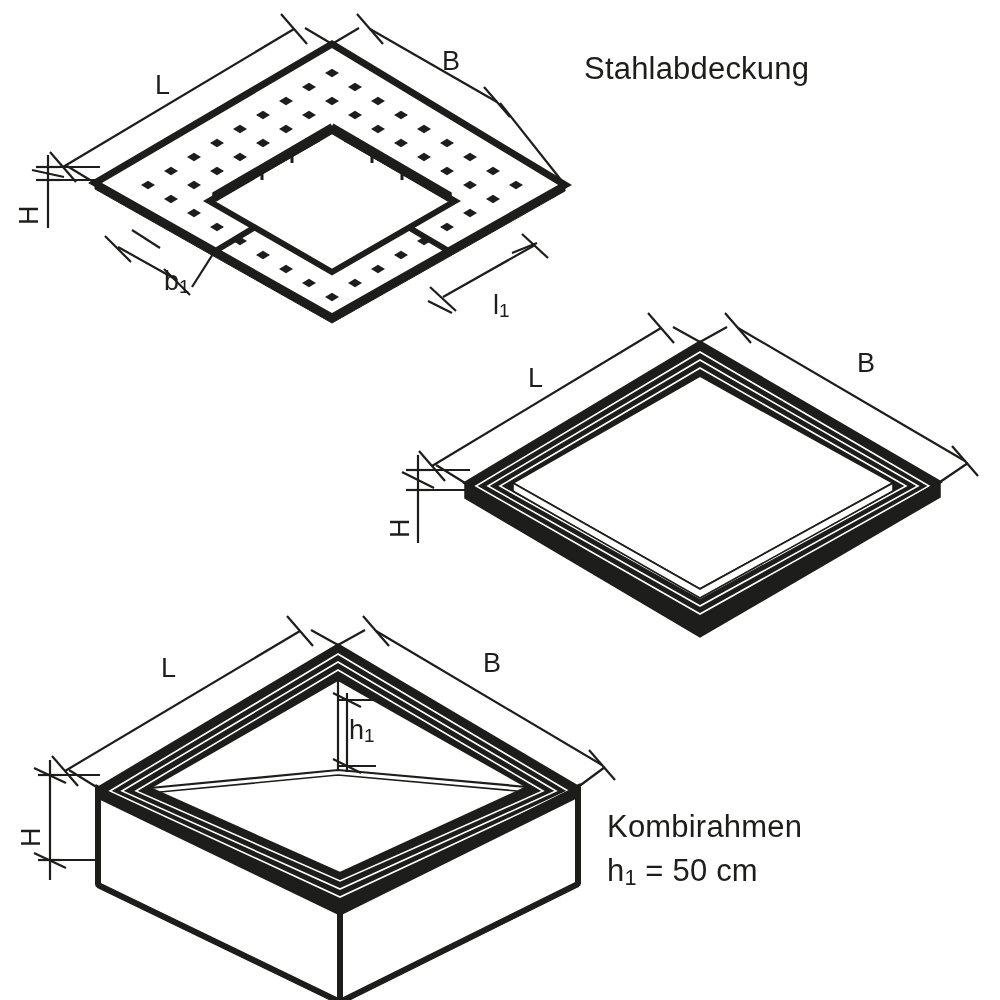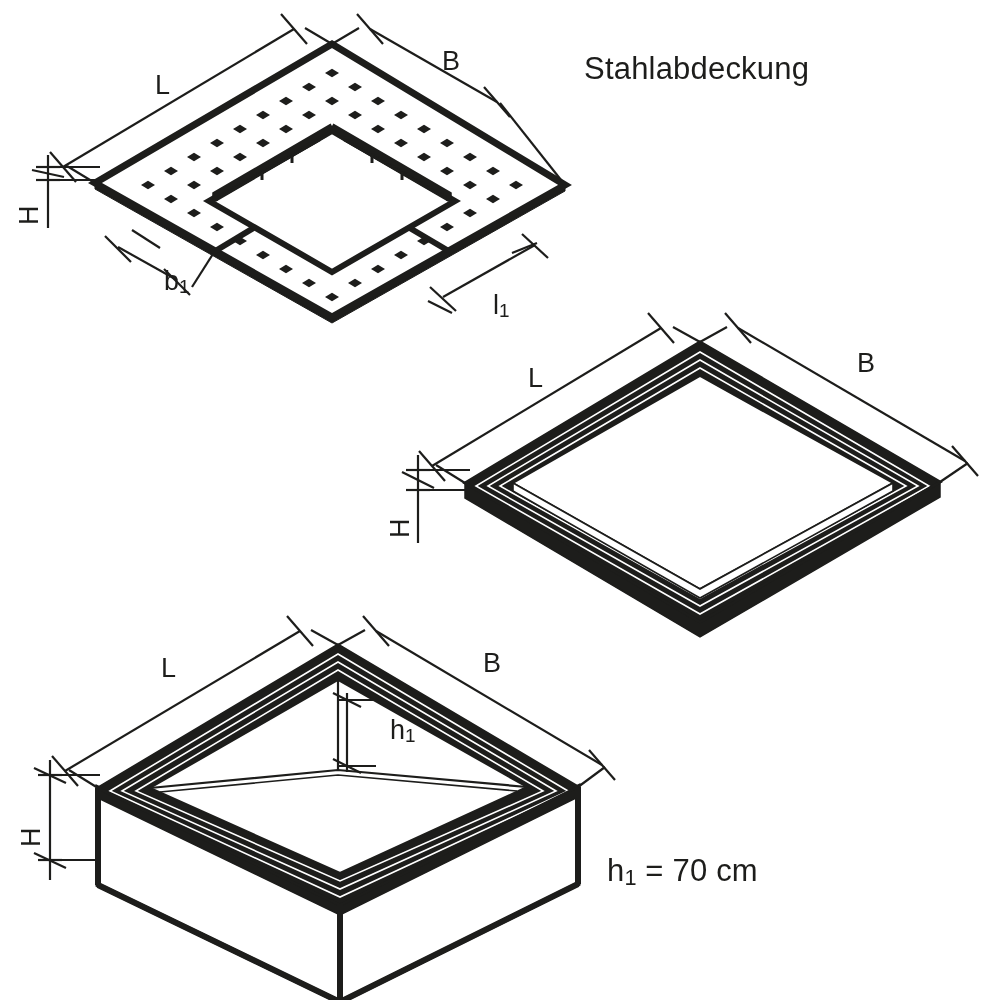--- a/index.html
+++ b/index.html
@@ -334,21 +334,22 @@
 
   <div class="lbl lbl-dim lbl-rot" style="left:387px; top:538px;">H</div>
 
 
   <div class="lbl lbl-dim" style="left:161px; top:655px;">L</div>
 
   <div class="lbl lbl-dim" style="left:483px; top:650px;">B</div>
 
   <div class="lbl lbl-dim lbl-rot" style="left:18px; top:847px;">H</div>
 
-  <div class="lbl lbl-dim" style="left:390px; top:717px;">
+  <div class="lbl lbl-dim" style="left:349px; top:717px;">
     <span>h</span><span class="sub">1</span>
   </div>
 
+  <div class="lbl lbl-title" style="left:607px; top:811px;">Kombirahmen</div>
 
   <div class="lbl lbl-title" style="left:607px; top:855px;">
-    <span>h</span><span class="sub">1</span><span> = 70 cm</span>
+    <span>h</span><span class="sub">1</span><span> = 50 cm</span>
   </div>
 </div>
 
 </body></html>

